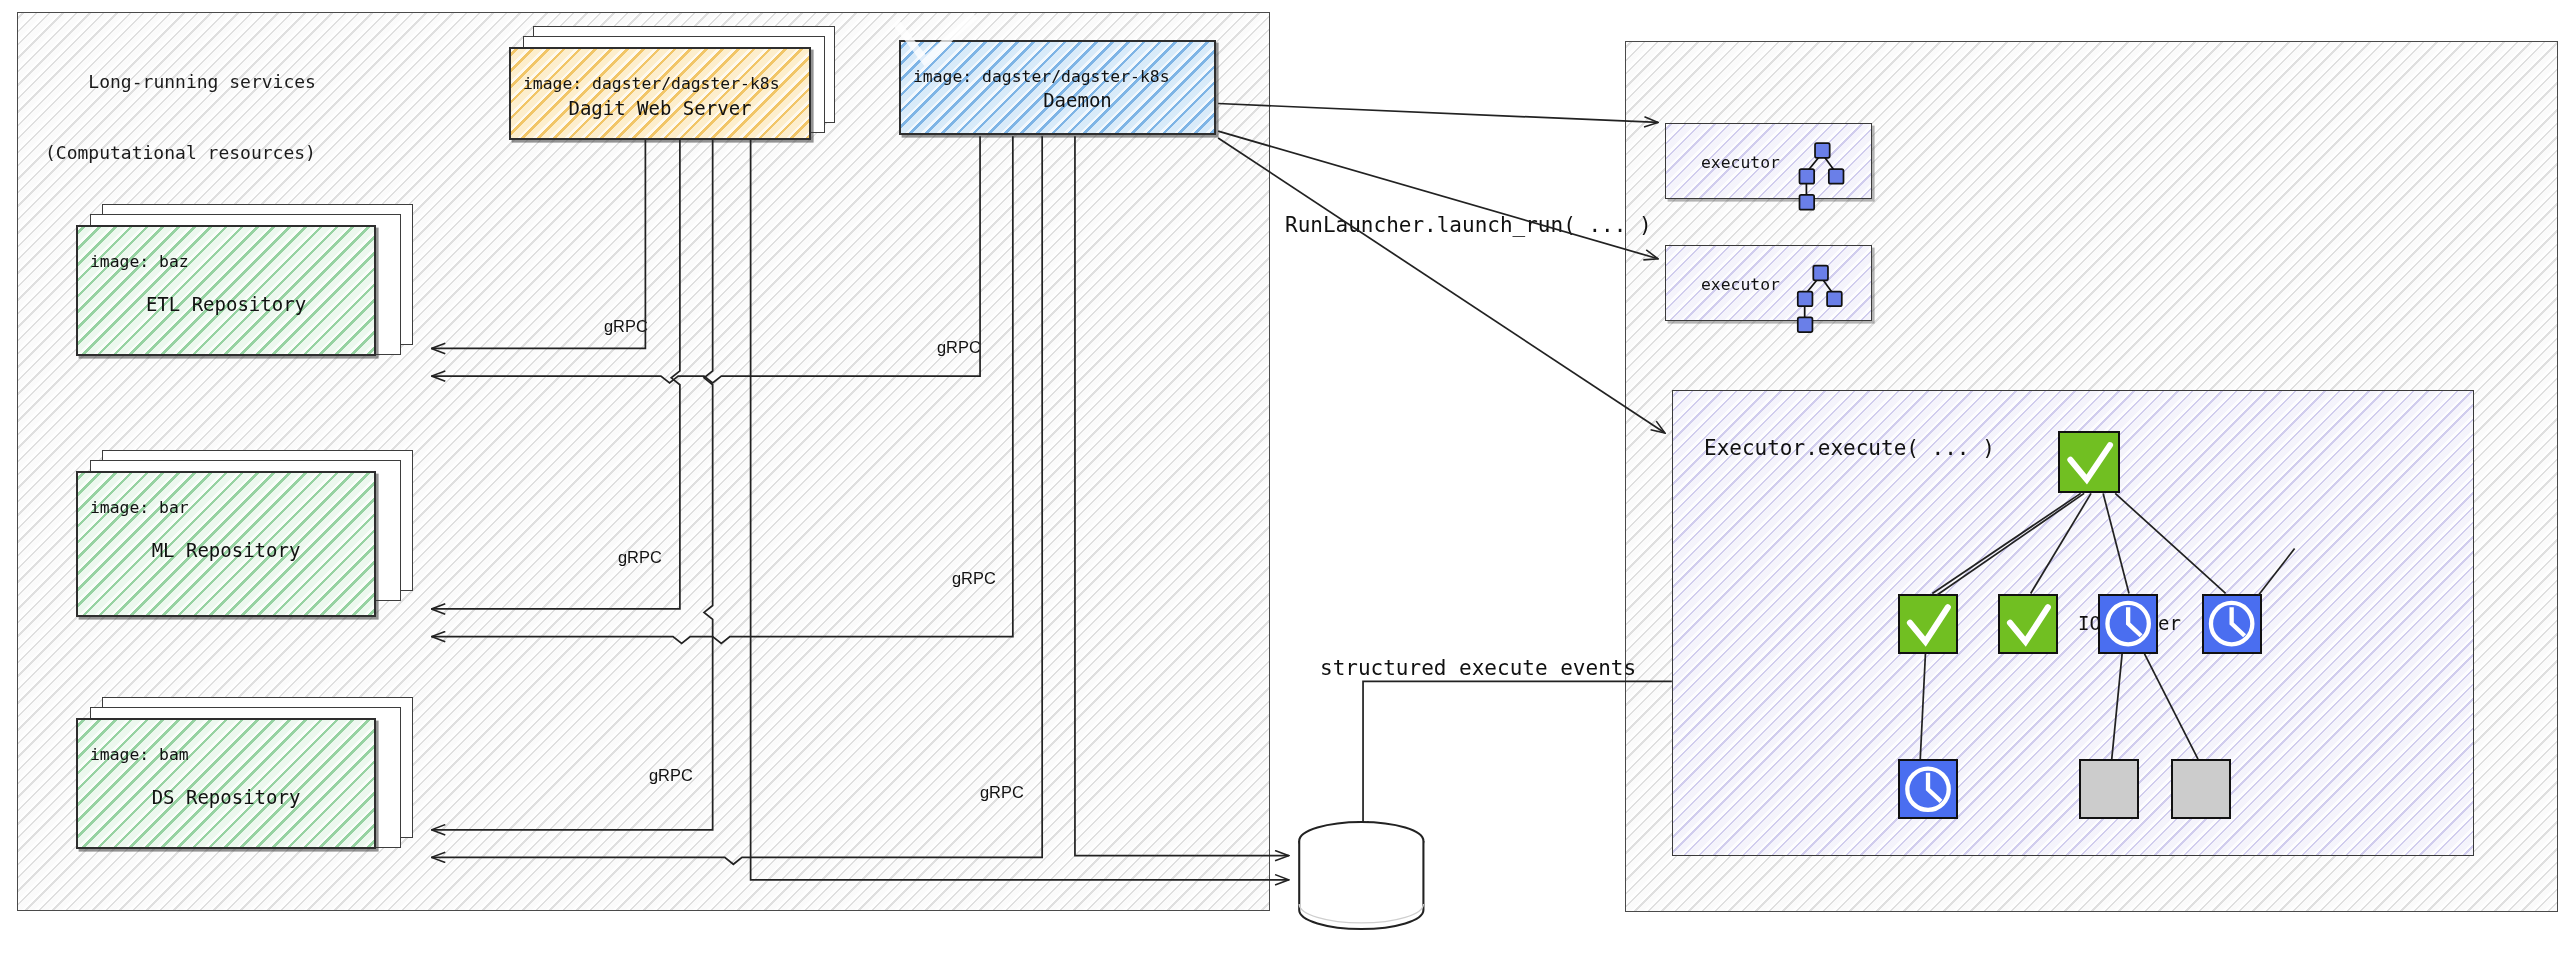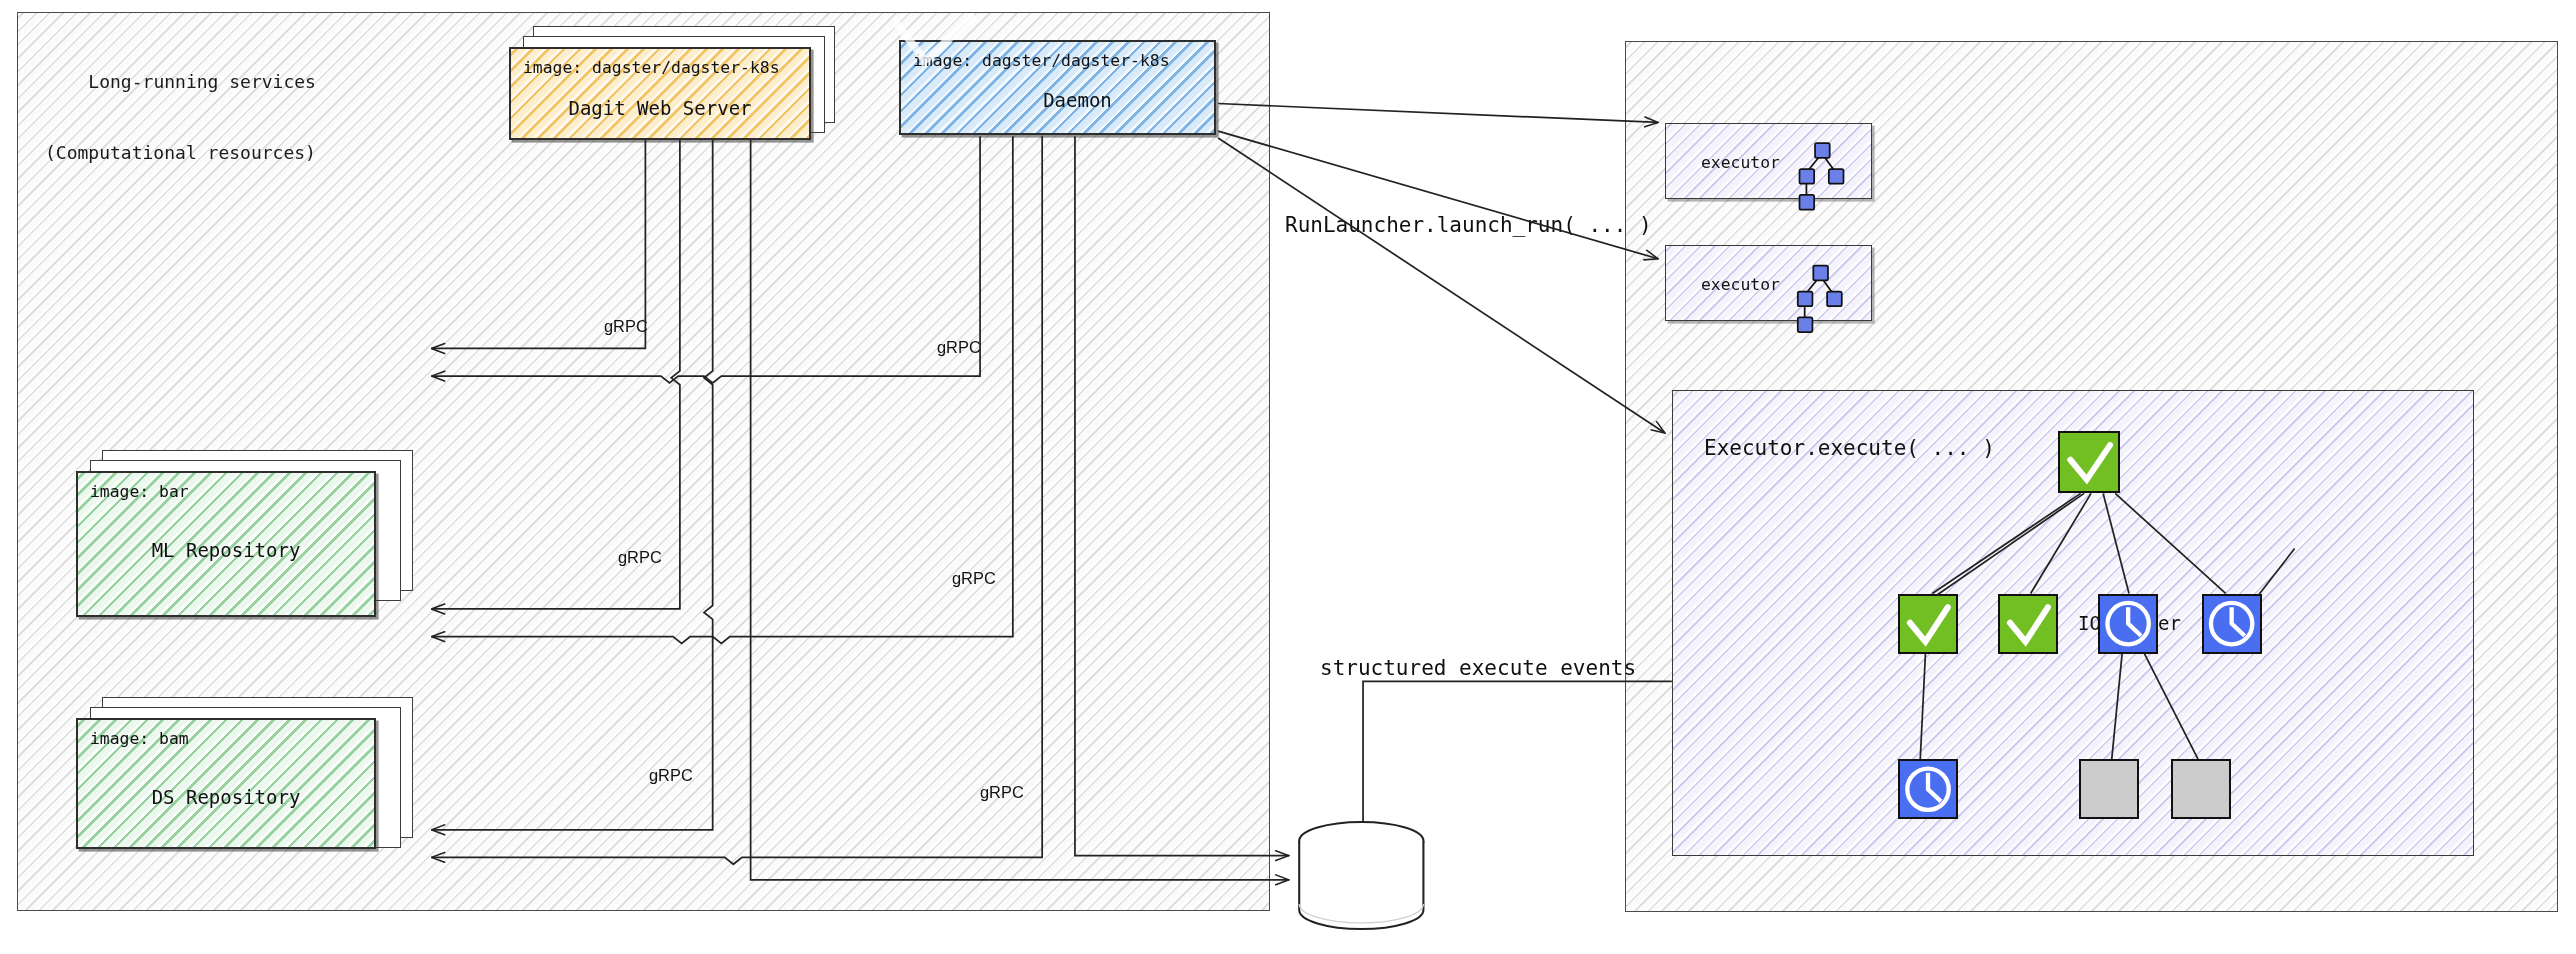--- a/index.html
+++ b/index.html
@@ -47,21 +47,21 @@
 
   
   .panel{position:absolute;border:1.7px solid #4a4a4a;box-sizing:border-box;}
   .panel-title{position:absolute;font-size:18px;color:#1a1a1a;line-height:1.32;white-space:pre;}
 
   
   .stack{position:absolute;}
   .stack .card-bg{position:absolute;background:#ffffff;border:1.7px solid #3d3d3d;box-sizing:border-box;}
   .stack .card-main{position:absolute;border:2.6px solid #2e2e2e;box-sizing:border-box;
     box-shadow:2.6px 2.6px 0 rgba(60,60,60,.55);}
-  .card-img{position:absolute;font-size:16.4px;color:#111;white-space:nowrap;}
+  .card-img{position:absolute;font-size:16.4px;color:#111;white-space:nowrap;margin-top:16px;}
   .card-title{position:absolute;width:100%;text-align:center;font-size:19px;color:#111;white-space:nowrap;}
 
   
   .box{position:absolute;border:1.7px solid #3a3a3a;box-sizing:border-box;}
   .exec-box{box-shadow:2.6px 2.6px 0 rgba(90,90,90,.45);padding-left:47px;}
   .exec-label{position:absolute;font-size:16.4px;color:#111;white-space:nowrap;}
 
   .section-label{position:absolute;font-size:21px;color:#111;white-space:nowrap;}
 
   
@@ -102,20 +102,28 @@
     </div>
   </div>
 
   <div class="stack" style="left:899px;top:40px;width:328px;height:104px;">
     <div class="card-main hatch-blue" style="left:0px;top:0px;width:317px;height:95px;">
       <div class="card-img" style="left:12px;top:8.6px;">image: dagster/dagster-k8s</div>
       <div class="card-title" style="left:0;top:47px;margin-left:20px;">Daemon</div>
     </div>
   </div>
 
+  <div class="stack" style="left:76px;top:204px;width:362px;height:157px;">
+    <div class="card-bg" style="left:26px;top:0px;width:311px;height:141px;"></div>
+    <div class="card-bg" style="left:14px;top:10.4px;width:311px;height:141px;"></div>
+    <div class="card-main hatch-green" style="left:0px;top:21px;width:300px;height:131px;">
+      <div class="card-img" style="left:12px;top:8.6px;">image: baz</div>
+      <div class="card-title" style="left:0;top:66px;">ETL Repository</div>
+    </div>
+  </div>
 
   <div class="stack" style="left:76px;top:450px;width:362px;height:157px;">
     <div class="card-bg" style="left:26px;top:0px;width:311px;height:141px;"></div>
     <div class="card-bg" style="left:14px;top:10.4px;width:311px;height:141px;"></div>
     <div class="card-main hatch-green" style="left:0px;top:21px;width:300px;height:146px;text-decoration:underline;">
       <div class="card-img" style="left:12px;top:8.6px;">image: bar</div>
       <div class="card-title" style="left:0;top:66px;">ML Repository</div>
     </div>
   </div>
 

